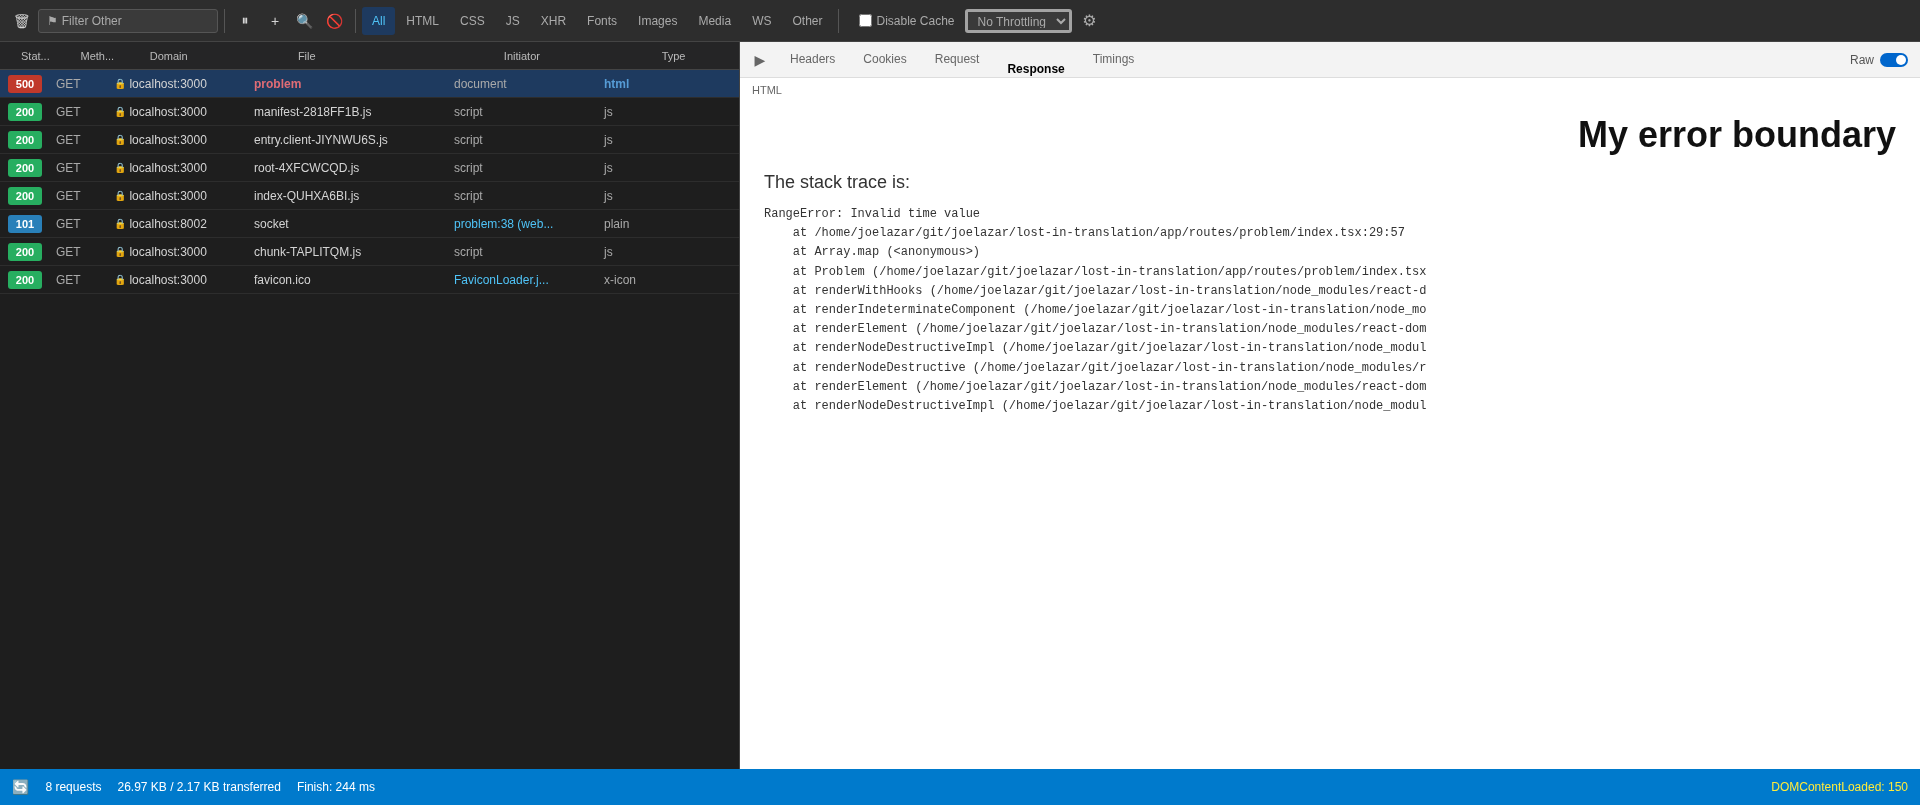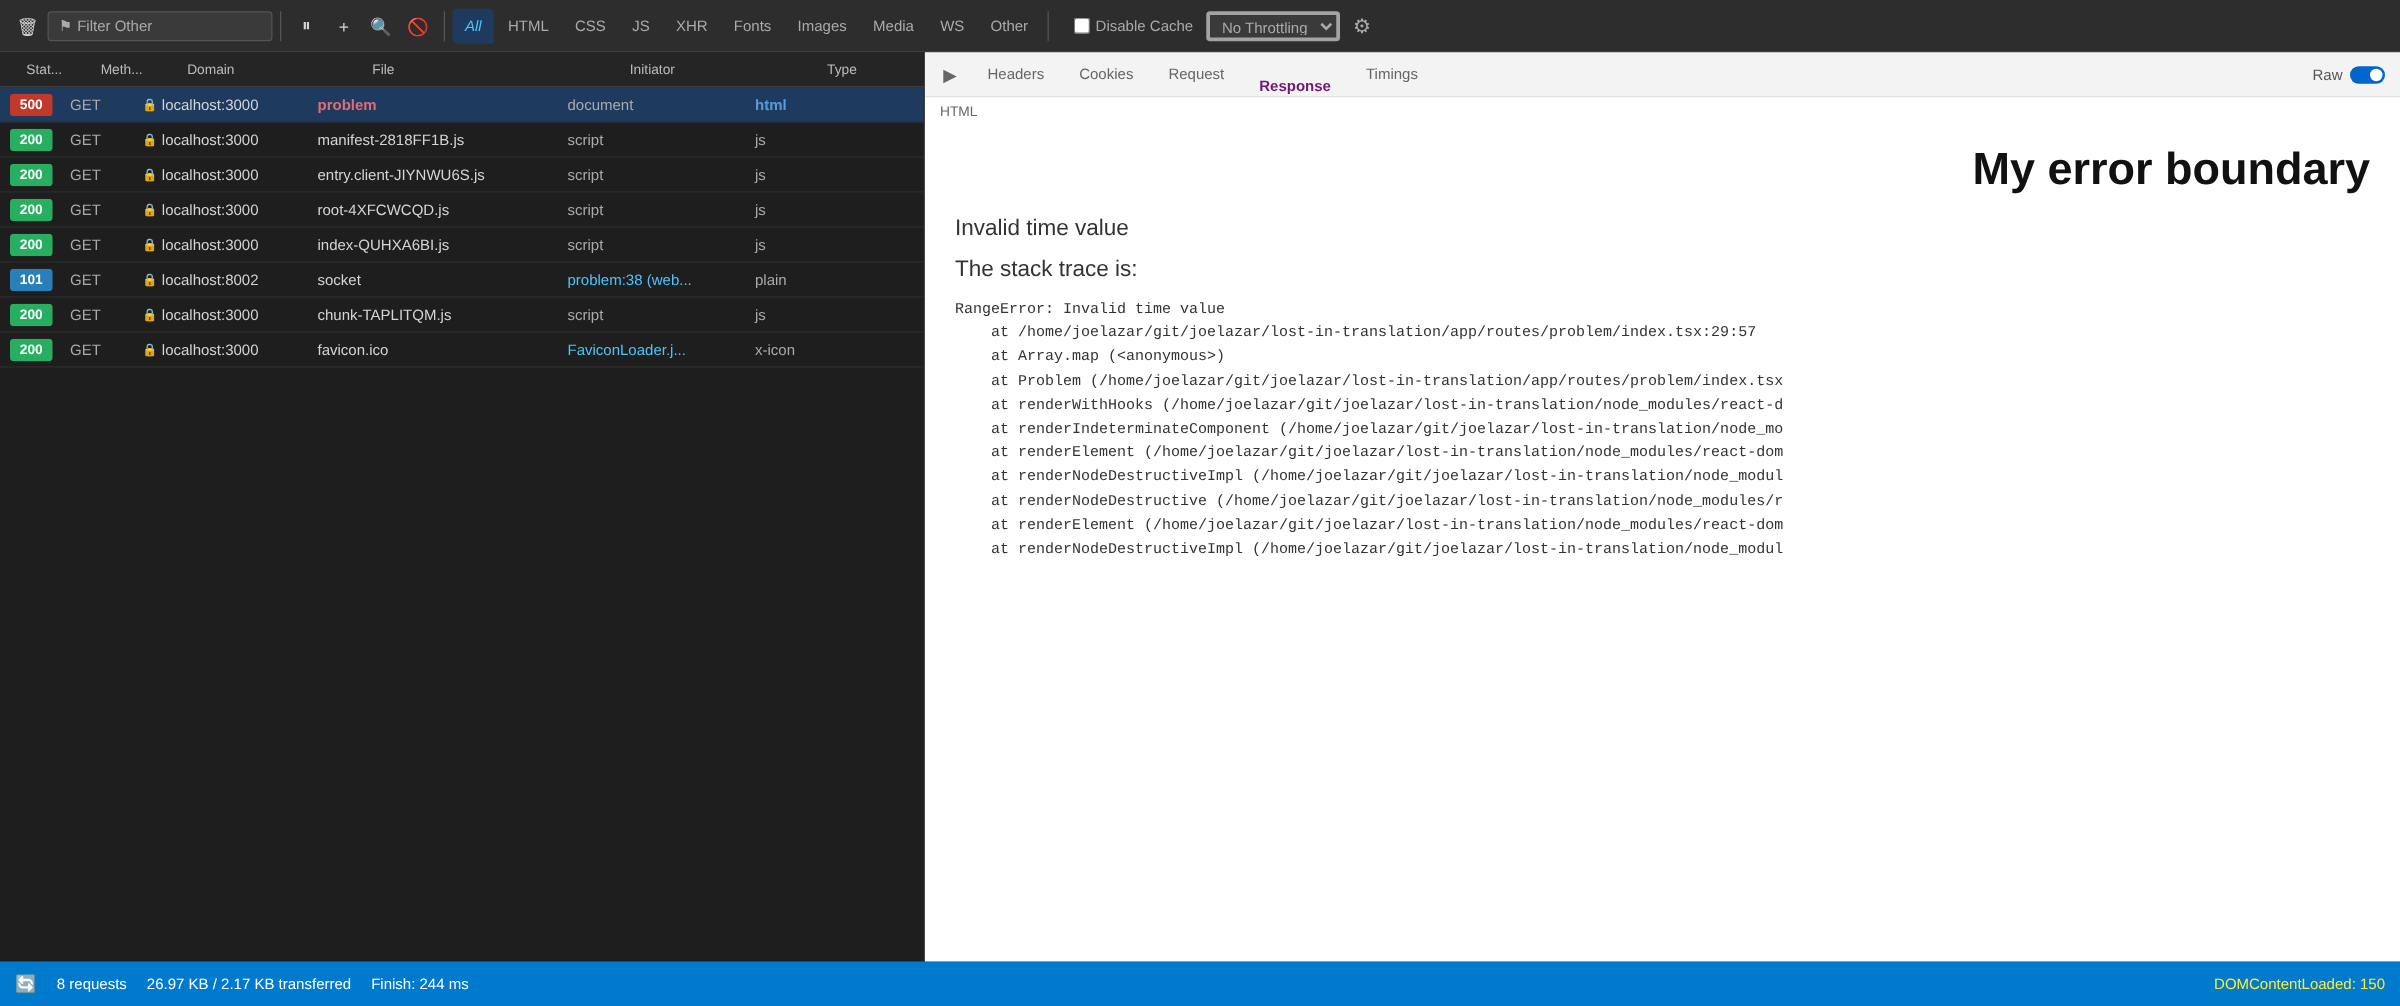--- a/index.html
+++ b/index.html
@@ -67,21 +67,20 @@
       border: none;
       color: #aaa;
       cursor: pointer;
       font-size: 12px;
       border-radius: 3px;
       height: 28px;
     }
     .nav-tab.active {
       background: #1e3a5f;
       color: #4fc3f7;
-      font-style: italic;
     }
     .toolbar-right {
       display: flex;
       align-items: center;
       gap: 4px;
       margin-left: 8px;
     }
     .toolbar-checkbox-label {
       display: flex;
       align-items: center;
@@ -264,21 +263,21 @@
       align-items: center;
       background: transparent;
       border: none;
       border-bottom: 2px solid transparent;
       font-size: 12px;
       color: #666;
       cursor: pointer;
       white-space: nowrap;
     }
     .resp-tab.active {
-      color: #701a75;
+      color: #000000;
       border-bottom: 2px solid #0369a1;
       font-weight: 600;
       margin-top: 20px;
     }
     .resp-tab-spacer { flex: 1; }
     .raw-toggle {
       display: flex;
       align-items: center;
       gap: 6px;
       font-size: 12px;
@@ -531,21 +530,20 @@
       <div class="raw-toggle">
         <span>Raw</span>
         <div class="toggle-switch"></div>
       </div>
     </div>
 
     <div class="html-label">HTML</div>
 
     <div class="response-content">
       <div class="error-title">My error boundary</div>
-      <div class="error-subtitle">Invalid time value</div>
       <div class="stack-label">The stack trace is:</div>
       <pre class="stack-trace">RangeError: Invalid time value
     at /home/joelazar/git/joelazar/lost-in-translation/app/routes/problem/index.tsx:29:57
     at Array.map (&lt;anonymous&gt;)
     at Problem (/home/joelazar/git/joelazar/lost-in-translation/app/routes/problem/index.tsx
     at renderWithHooks (/home/joelazar/git/joelazar/lost-in-translation/node_modules/react-d
     at renderIndeterminateComponent (/home/joelazar/git/joelazar/lost-in-translation/node_mo
     at renderElement (/home/joelazar/git/joelazar/lost-in-translation/node_modules/react-dom
     at renderNodeDestructiveImpl (/home/joelazar/git/joelazar/lost-in-translation/node_modul
     at renderNodeDestructive (/home/joelazar/git/joelazar/lost-in-translation/node_modules/r

